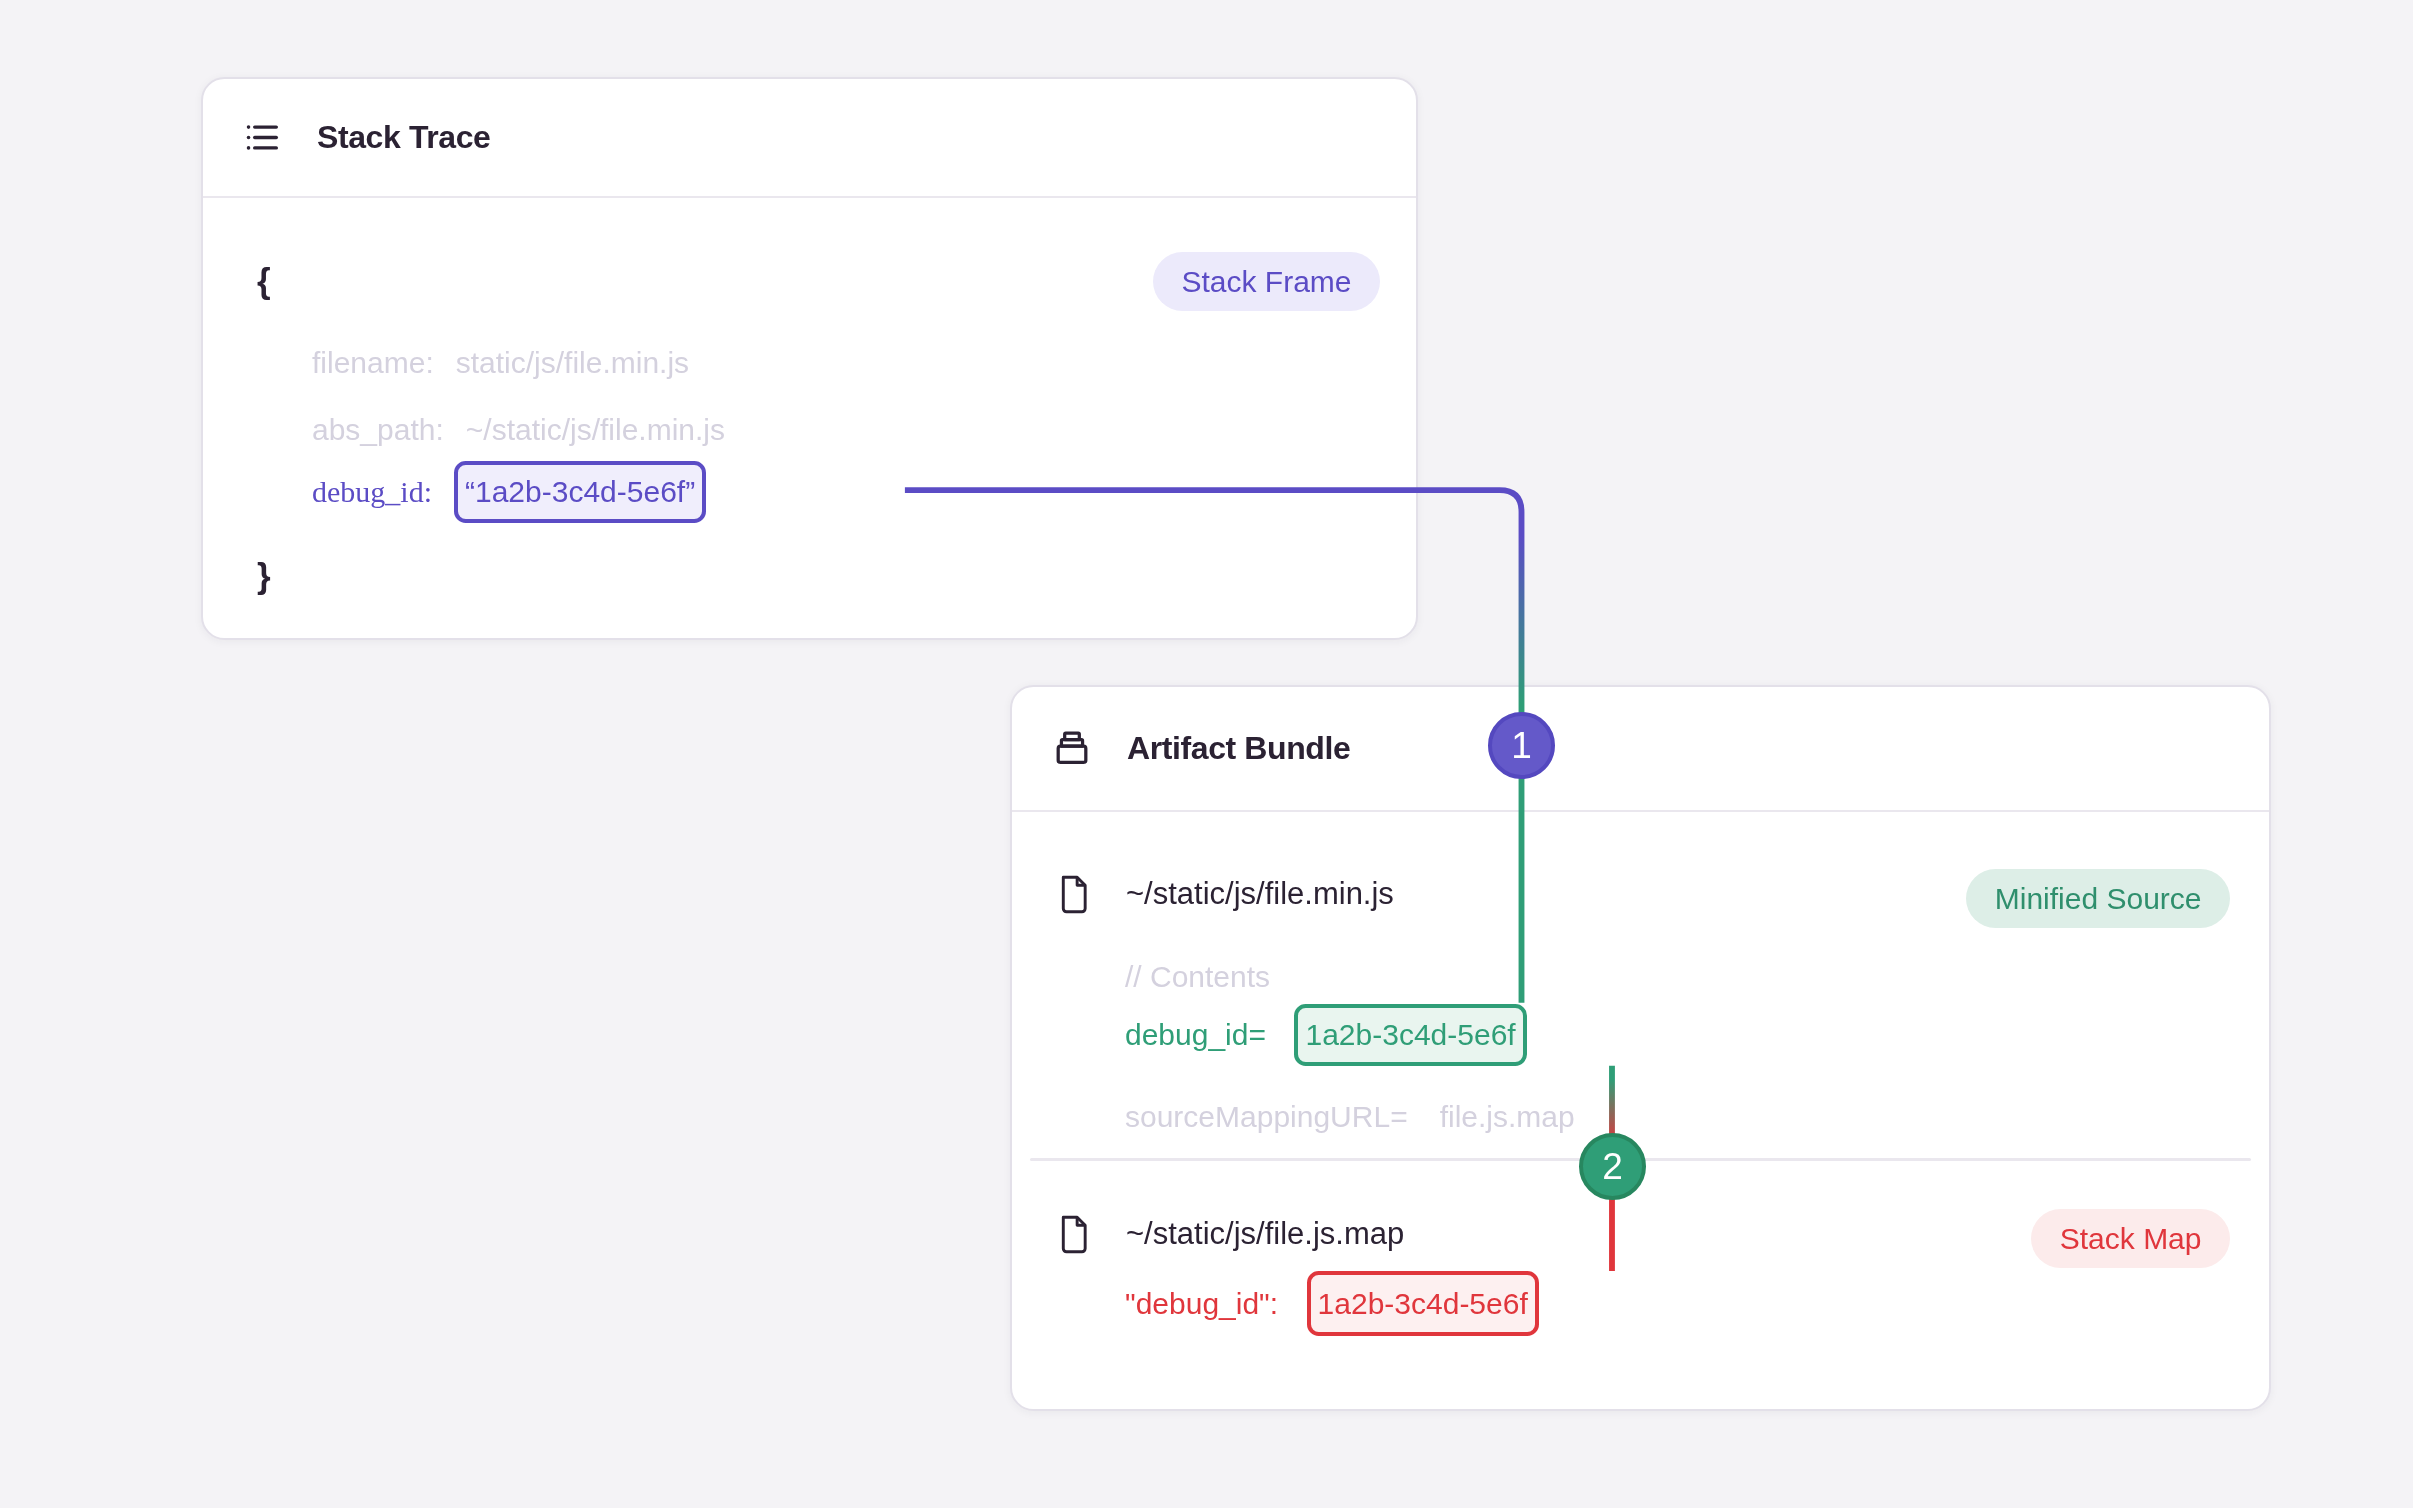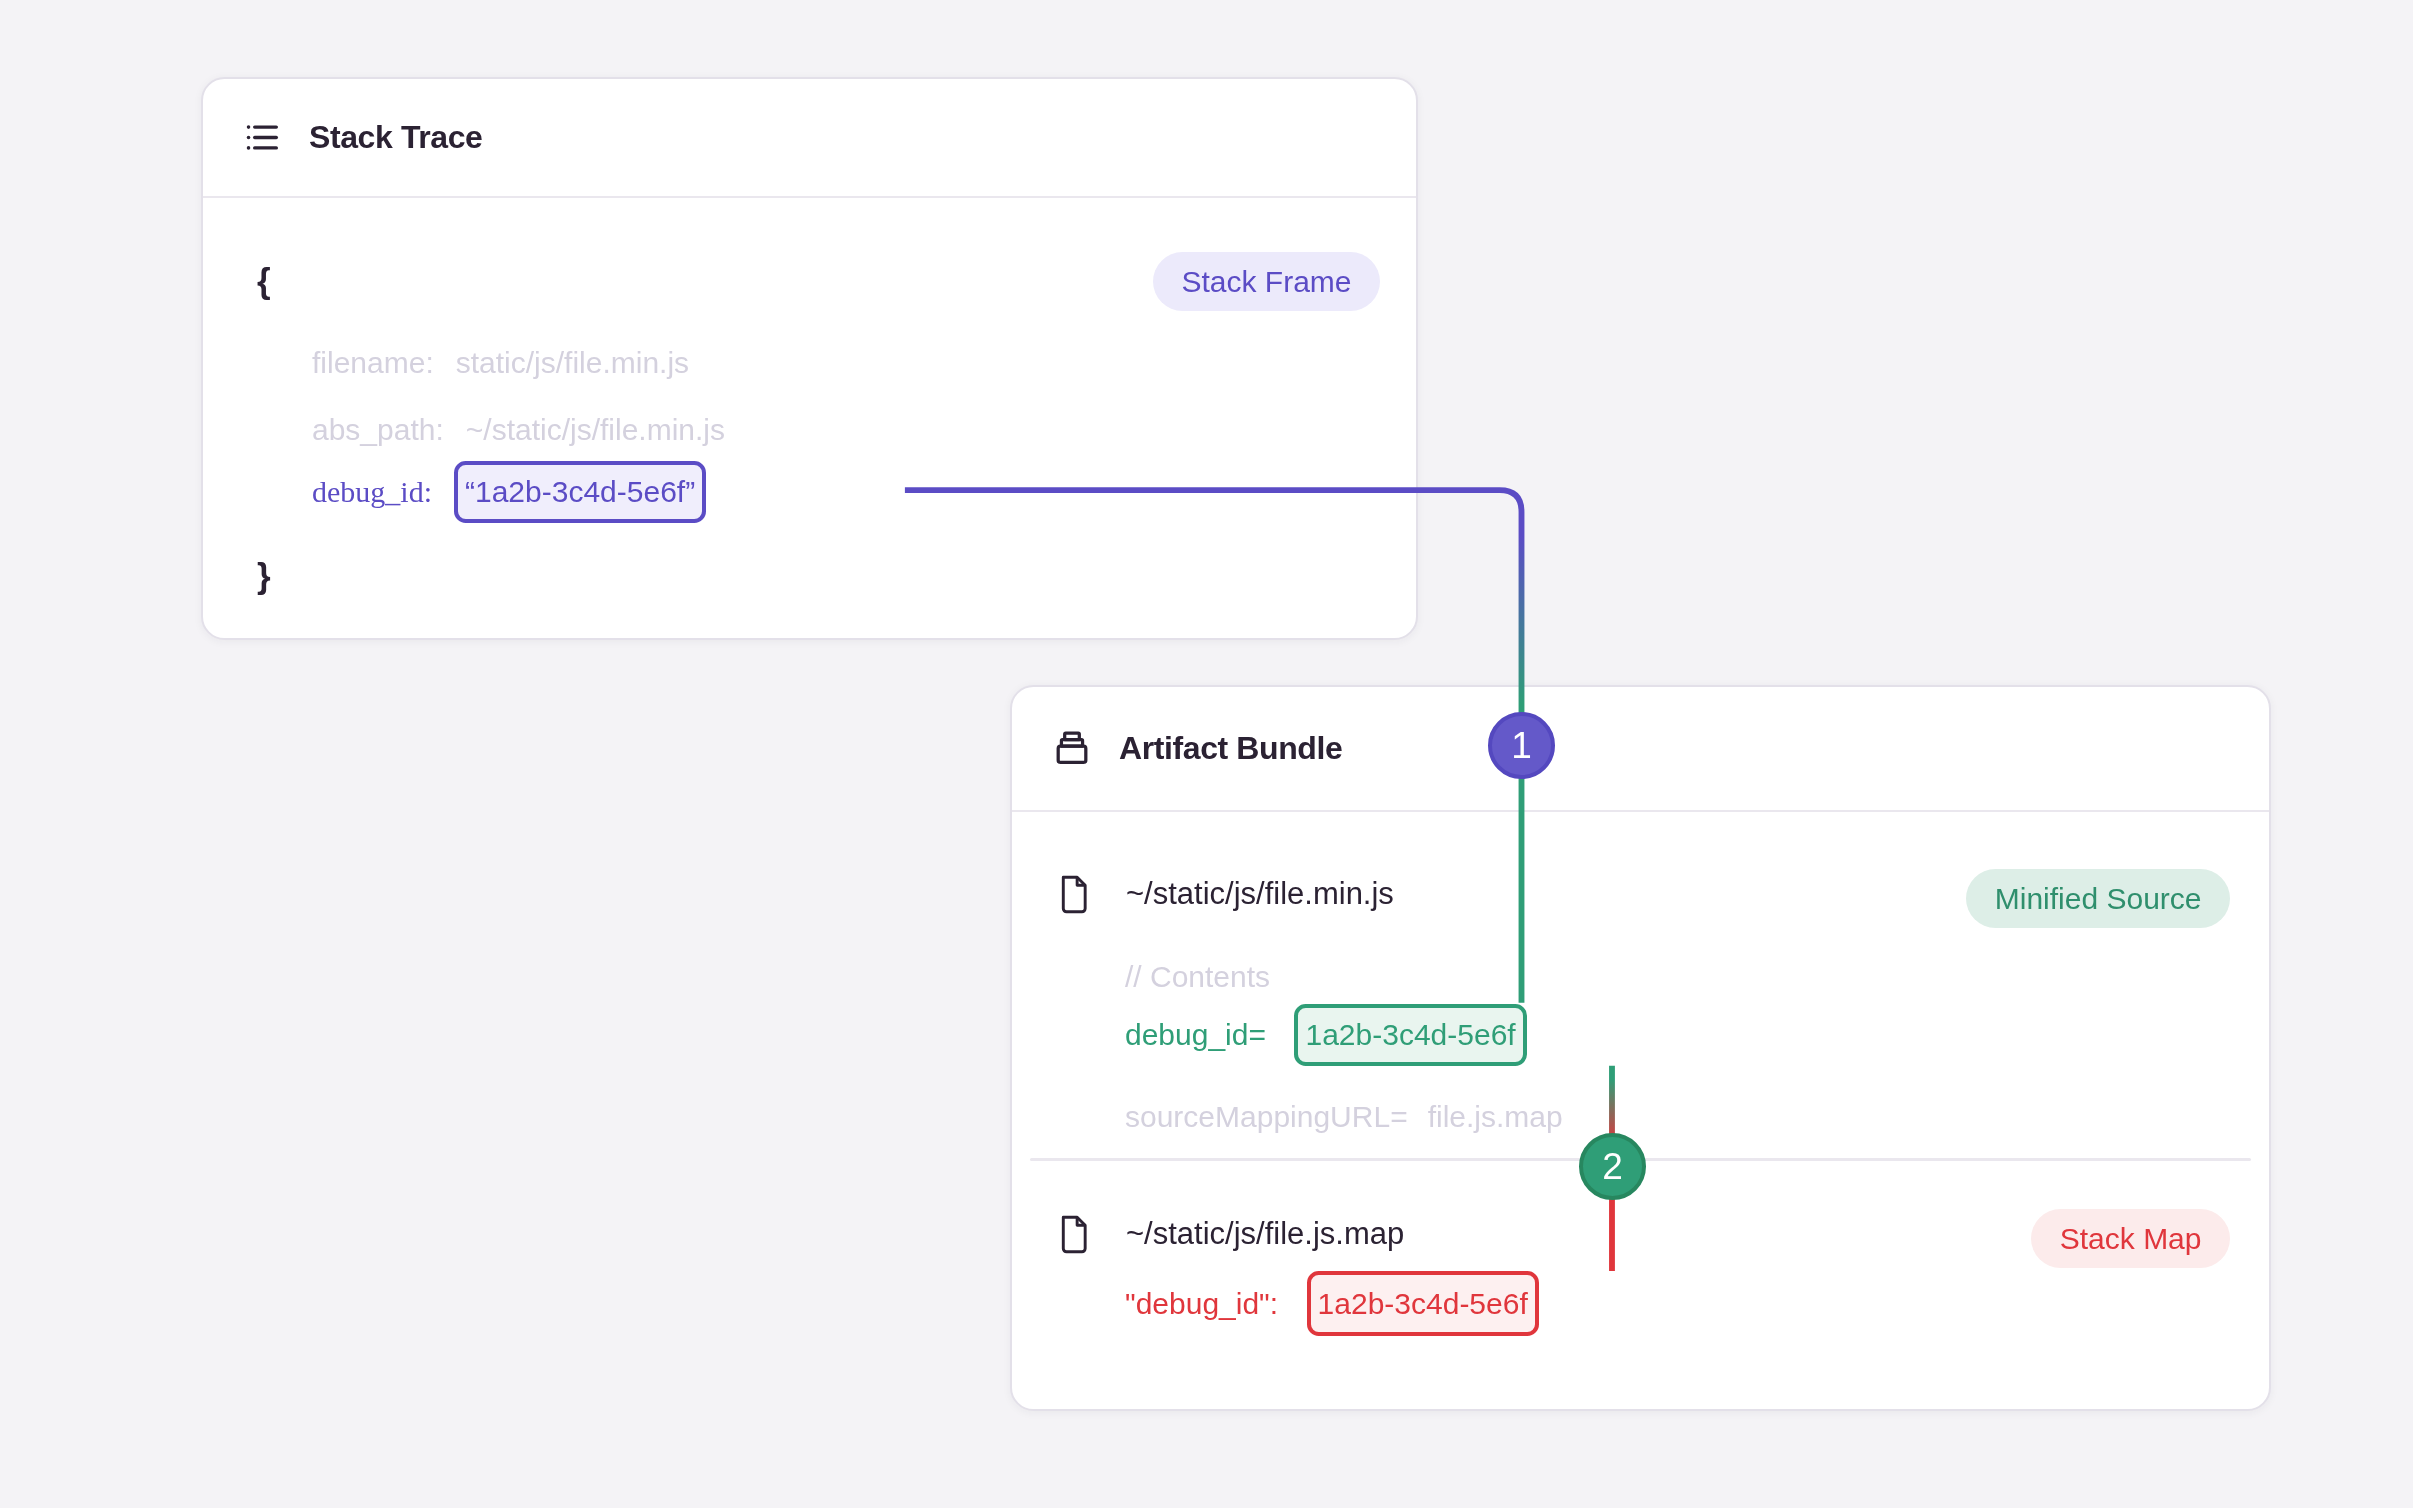--- a/index.html
+++ b/index.html
@@ -30,21 +30,21 @@
   .connectors{position:absolute;left:0;top:0;width:2413px;height:1508px;z-index:5;pointer-events:none;}
 
   .card{position:absolute;background:var(--card-bg);border:2.5px solid var(--card-border);
         border-radius:23.5px;box-shadow:0 1.7px 8.4px rgba(43,34,51,0.05);box-sizing:border-box;z-index:2;}
   .stack-card{left:201px;top:77px;width:1217px;height:563px;}
   .artifact-card{left:1010px;top:685px;width:1261px;height:726px;}
 
   .card-header{display:flex;align-items:center;gap:27px;padding:0 40px;border-bottom:2.5px solid var(--divider);}
   .stack-card .card-header{height:117px;}
   .artifact-card .card-header{height:123px;}
-  .card-title{margin:0;font-size:32px;font-weight:700;color:var(--text-dark);letter-spacing:-0.4px;}
+  .card-title{margin:8px;font-size:32px;font-weight:700;color:var(--text-dark);letter-spacing:-0.4px;}
 
   .card-body{position:absolute;left:0;right:0;top:0;bottom:0;}
 
   .brace{position:absolute;left:54px;font-size:35px;font-weight:700;color:var(--text-dark);line-height:35px;}
   .brace-open{top:184px;}
   .brace-close{top:479px;}
 
   .pill{position:absolute;display:inline-flex;align-items:center;height:59px;padding:0 28.5px;
         border-radius:837px;font-size:30px;font-weight:400;}
   .stack-frame-badge{top:173px;right:36px;background:var(--indigo-badge-bg);color:var(--indigo);}
@@ -66,21 +66,21 @@
   .green-box{border-color:var(--green);color:var(--green);background:var(--green-fill);}
   .red-box{border-color:var(--red);color:var(--red);background:var(--red-fill);height:65px;}
 
   .file-row{position:absolute;left:44px;display:flex;align-items:center;gap:35px;}
   .file-row-1{top:179px;height:55px;}
   .file-row-2{top:519px;height:55px;}
   .file-path{font-size:31px;font-weight:500;color:var(--text-dark);}
 
   .comment-row{position:absolute;left:113px;top:271px;font-size:30px;font-weight:500;line-height:37px;}
   .debug-assign-row{position:absolute;left:113px;top:316px;height:63px;display:flex;align-items:center;gap:28.5px;font-size:30px;font-weight:500;}
-  .sourcemapping-row{position:absolute;left:113px;top:411px;display:flex;gap:20px;font-size:30px;font-weight:500;line-height:37px;}
+  .sourcemapping-row{position:absolute;left:113px;top:411px;display:flex;gap:32px;font-size:30px;font-weight:500;line-height:37px;}
   .row-divider{position:absolute;left:18.4px;right:18.4px;top:471px;height:3.4px;background:var(--divider);border-radius:1.7px;}
   .debug-json-row{position:absolute;left:113px;top:584px;height:65px;display:flex;align-items:center;gap:28.5px;font-size:30px;font-weight:500;}
 
   .step-circle{position:absolute;width:67px;height:67px;border-radius:50%;box-sizing:border-box;
                display:flex;align-items:center;justify-content:center;color:#fff;font-size:37px;font-weight:500;z-index:6;}
   .step-1{left:1488px;top:712px;background:var(--circle1-fill);border:4.2px solid var(--circle1-ring);}
   .step-2{left:1579px;top:1133px;background:var(--green);border:4.2px solid var(--circle2-ring);}
 
   .icon{display:inline-flex;align-items:center;justify-content:center;}
 </style>

